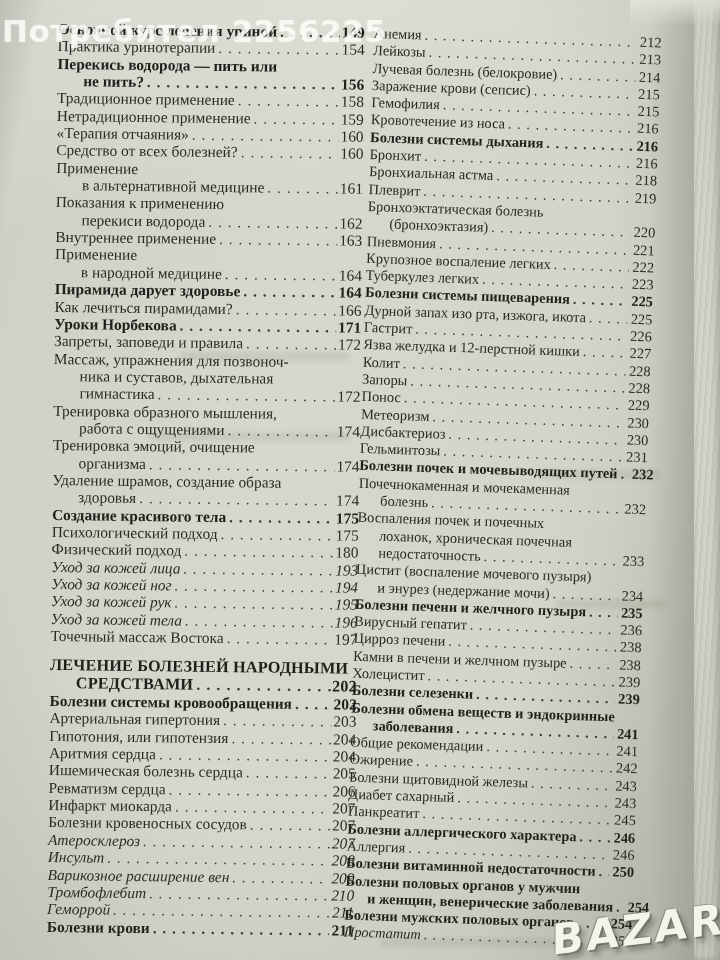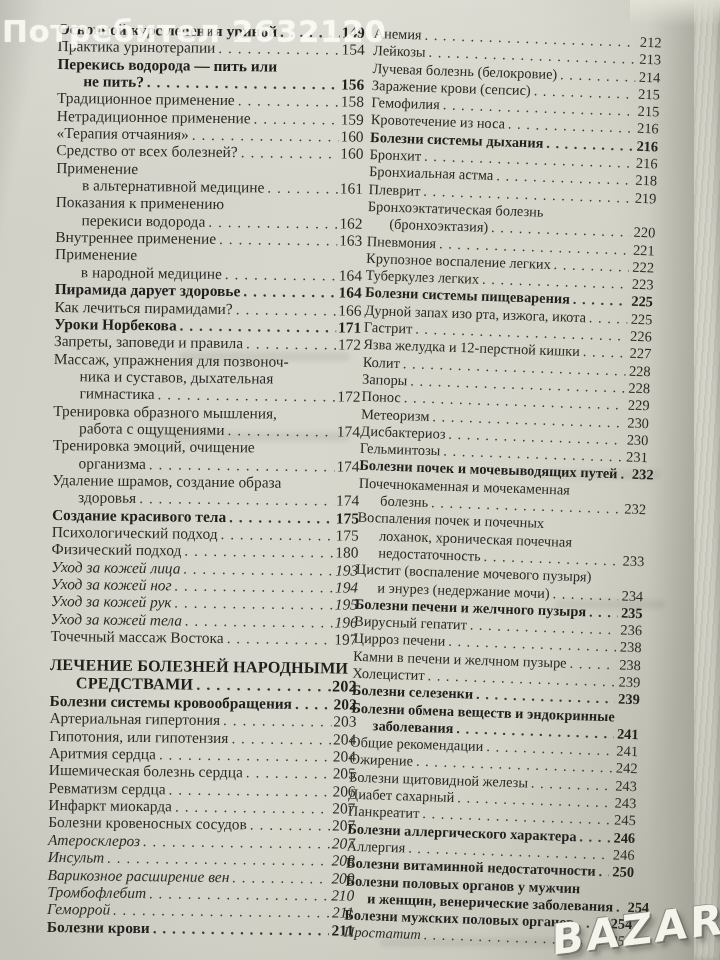--- a/index.html
+++ b/index.html
@@ -745,17 +745,17 @@
       </div>
       <div class="entry s-i">
         <div class="row">
           <span class="t">Простатит</span>
           <span class="dots"></span>
           <span class="pg">254</span>
         </div>
       </div>
     </div>
 
-  <div class="wm-user">Потребител 2632120</div>
+  <div class="wm-user">Потребител 2256225</div>
   <div class="wm-bazar">BAZAR</div>
 
   <div class="vignette"></div>
 </div>
 
 </body></html>

